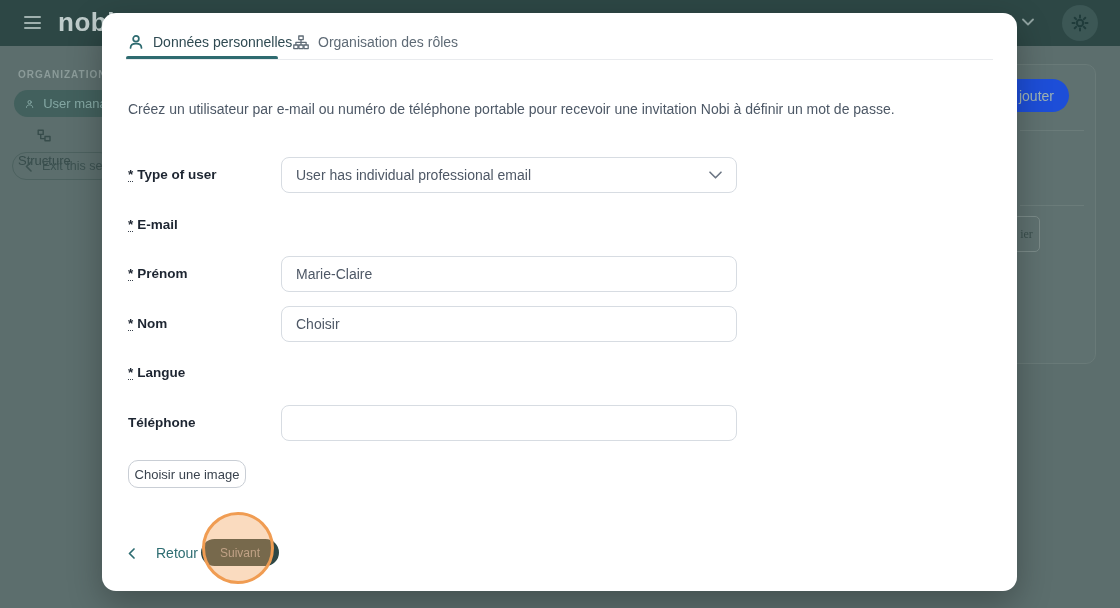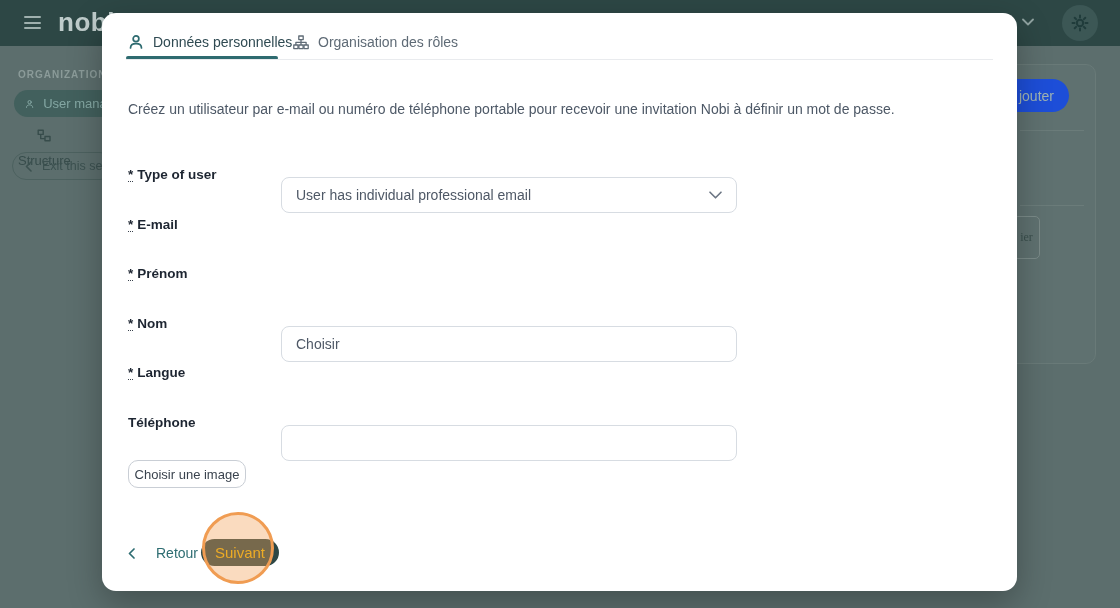--- a/index.html
+++ b/index.html
@@ -18,41 +18,41 @@
 
   .sectionlabel { left:18px; top:69px; font-size:10px; font-weight:700; letter-spacing:1px; color:#8b9b99; }
   .navpill-active { left:14px; top:90px; width:100px; height:27px; border-radius:14px; background:#42605d; display:flex; align-items:center; gap:9px; padding-left:11px; color:#84a7a3; font-size:13px; white-space:nowrap; overflow:hidden; cursor:pointer; }
   .navrow { left:18px; top:129px; display:flex; align-items:center; gap:9px; color:#374c4b; font-size:13px; white-space:nowrap; cursor:pointer;flex-direction:column; }
   .exitpill { left:12px; top:152px; width:102px; height:28px; border-radius:14px; border:1px solid #4c615f; display:flex; align-items:center; gap:10px; padding-left:12px; color:#3c5150; font-size:12.5px; white-space:nowrap; overflow:hidden; cursor:pointer; }
 
   .bgcard { left:940px; top:64px; width:156px; height:300px; border-radius:10px; background:#5f7170; border:1px solid #697a78; }
   .addbtn { left:985px; top:79px; width:84px; height:33px; border-radius:17px; background:#1d4ed8; color:#a0b4b2; font-size:14px; display:flex; align-items:center; justify-content:flex-end; padding-right:15px; cursor:pointer; }
   .carddiv1 { left:1020px; top:130px; width:64px; height:1px; background:#6b7c7a; }
   .carddiv2 { left:1020px; top:205px; width:64px; height:1px; background:#6b7c7a; }
-  .minibtn { left:1013px; top:216px; width:27px; height:43px; border-radius:5px; border:1px solid #7b8b89; color:#3b504e; font-size:12px; display:flex; align-items:center; justify-content:center; cursor:pointer;font-family:Liberation Serif, serif; }
+  .minibtn { left:1013px; top:216px; width:27px; height:36px; border-radius:5px; border:1px solid #7b8b89; color:#3b504e; font-size:12px; display:flex; align-items:center; justify-content:center; cursor:pointer;font-family:Liberation Serif, serif; }
 
   
   .modal { left:102px; top:13px; width:915px; height:578px; background:#ffffff; border-radius:14px; box-shadow:0 12px 34px rgba(0,0,0,.28); }
   .tab { display:flex; align-items:center; gap:9px; cursor:pointer; }
   .tab1 { left:26px; top:21px; color:#2f4a52; font-size:14px; font-weight:500;justify-content:center; }
   .tab2 { left:191px; top:21px; color:#5f6b76; font-size:14px; }
   .tabline { left:24px; top:43px; width:152px; height:3.5px; border-radius:2px; background:#2e6b70; }
   .tabsep { left:24px; top:45.8px; right:24px; height:1px; background:#e9ebee; }
   .desc { left:26px; top:88px; font-size:14px; color:#4d5866; }
 
   .flabel { left:26px; width:150px; font-size:13.5px; font-weight:700; color:#1d2531; white-space:nowrap; }
   .req { display:inline-block; border-bottom:1.5px dotted #39424d; line-height:10px; padding-bottom:1px; margin-right:4px; font-weight:700; }
-  .finput { left:179px; width:456px; height:36px; border:1px solid #d7dce2; border-radius:8px; background:#fff; display:flex; align-items:center; padding:0 14px; font-size:14px; color:#4e5866; cursor:text;margin-top:20px; }
+  .finput { left:179px; width:456px; height:36px; border:1px solid #d7dce2; border-radius:8px; background:#fff; display:flex; align-items:center; padding:0 14px; font-size:14px; color:#4e5866; cursor:text; }
   .fselect { cursor:pointer; }
   .fselect .chev { position:absolute; right:14px; }
 
   .choosebtn { left:26px; top:447px; width:118px; height:28px; border:1px solid #c9ced5; border-radius:10px; background:#fff; color:#3a434e; font-size:13px; display:flex; align-items:center; justify-content:center; cursor:pointer; }
 
   .backlink { left:26px; top:532px; display:flex; align-items:center; gap:21px; color:#2e6d72; font-size:14px; font-weight:500; cursor:pointer; }
-  .nextbtn { left:99px; top:526px; width:78px; height:27px; border-radius:14px; background:#2d4746; color:#eab308; font-size:15px; display:flex; align-items:center; justify-content:center; cursor:pointer; }
+  .nextbtn { left:99px; top:526px; width:78px; height:27px; border-radius:14px; background:#2d4746; color:#a3a3a3; font-size:12px; display:flex; align-items:center; justify-content:center; cursor:pointer; }
   .clickring { left:100px; top:499px; width:72px; height:72px; border-radius:50%; border:3px solid #f09c52; background:rgba(242,160,88,.38); pointer-events:none; }
 </style>
 </head>
 <body>
 
 <div class="screen">
 
   <div class="abs topbar">
     <div class="abs burger">
         <i></i>
@@ -146,20 +146,23 @@
     <div class="abs finput fselect" style="top:144px">
       <span>User has individual professional email</span>
       <svg class="chev" width="13" height="8" viewBox="0 0 13 8">
           <path d="M1 1.2 L6.5 6.8 L12 1.2" fill="none" stroke="#6b7583" stroke-width="1.6" stroke-linecap="round" stroke-linejoin="round"></path>
         </svg>
     </div>
 
     <div class="abs flabel" style="top:204px"><span class="req">*</span><span>E-mail</span></div>
 
     <div class="abs flabel" style="top:253px"><span class="req">*</span><span>Prénom</span></div>
+    <div class="abs finput" style="top:243px">
+      <span>Marie-Claire</span>
+    </div>
 
     <div class="abs flabel" style="top:303px"><span class="req">*</span><span>Nom</span></div>
     <div class="abs finput" style="top:293px">
       <span>Choisir</span>
     </div>
 
     <div class="abs flabel" style="top:352px"><span class="req">*</span><span>Langue</span></div>
 
     <div class="abs flabel" style="top:402px"><span>Téléphone</span></div>
     <div class="abs finput" style="top:392px">

